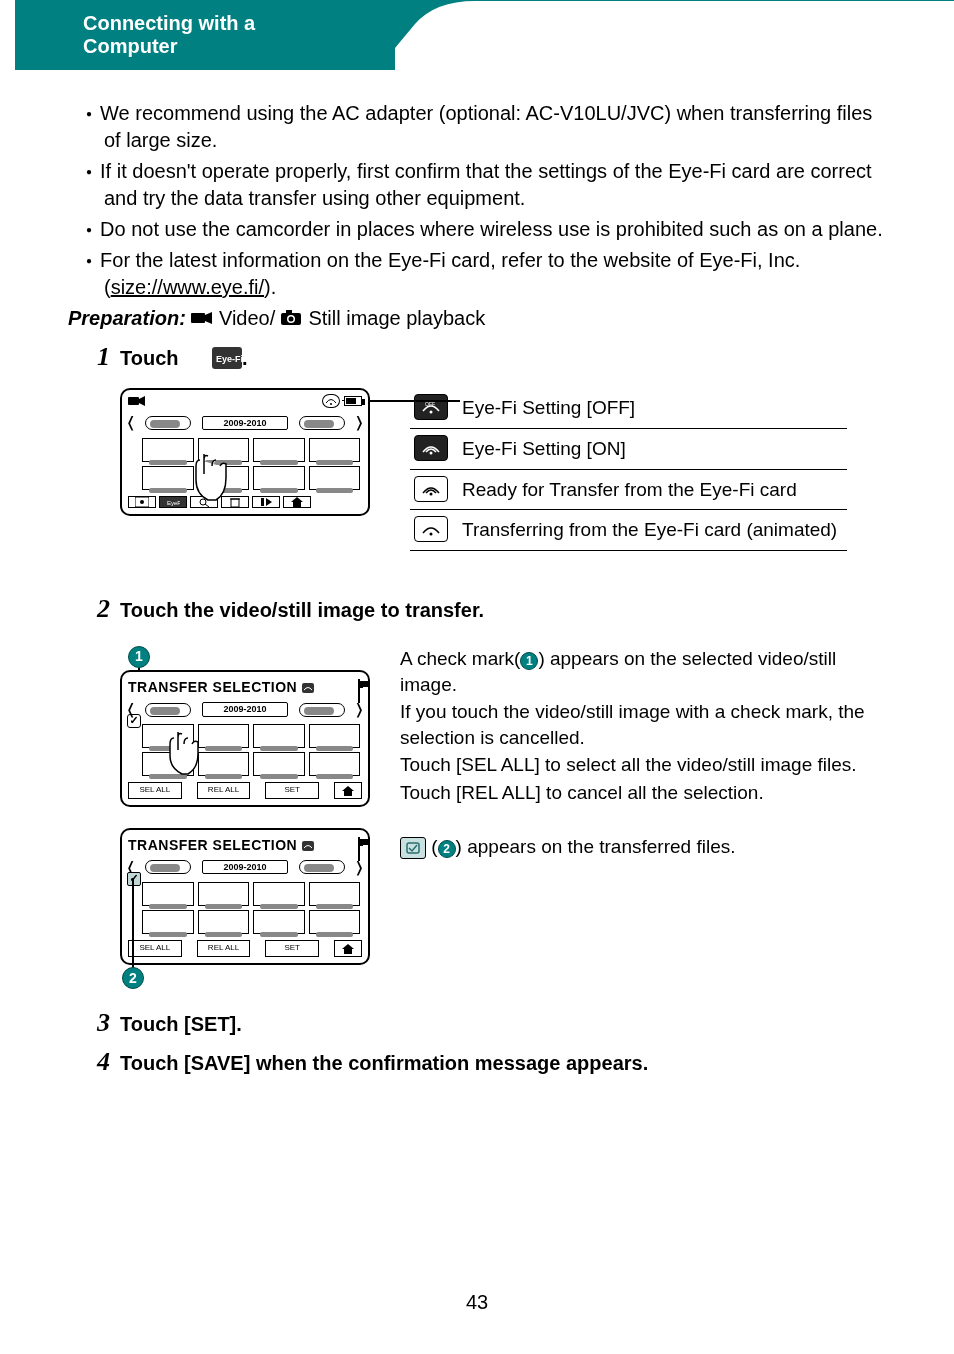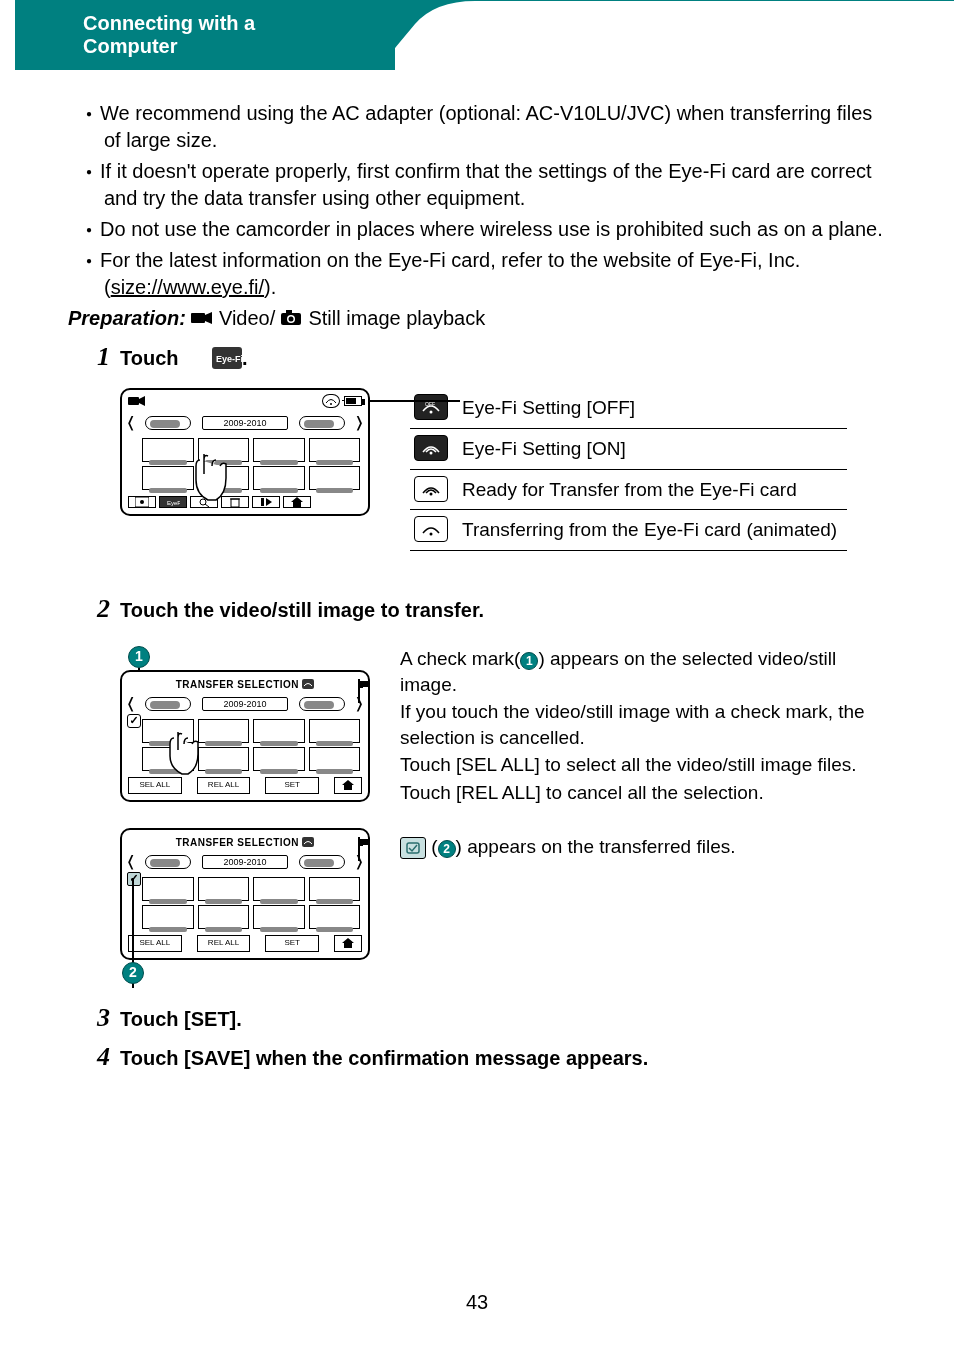--- a/index.html
+++ b/index.html
@@ -40,25 +40,25 @@
   .figure-block { display:flex; margin-left: 52px; margin-top: 12px; gap: 40px; }
   .figure-block2 { display:flex; margin-left: 52px; margin-top: 12px; gap: 30px; align-items: flex-start; }
   .cam-screen {
     width: 250px;
     border: 2px solid #000;
     border-radius: 10px;
     padding: 6px 6px;
     background: #fff;
     position: relative;
   }
-  .cam-title { text-align:center; font-size:10px; font-weight:bold; letter-spacing:0.5px; }
+  .cam-title { font-size:14px; font-weight:bold; letter-spacing:0.5px; }
   .cam-nav { display:flex; align-items:center; justify-content:space-between; margin-top:2px; }
   .cam-pill { border:1.5px solid #000; border-radius:8px; width:46px; height:14px; position:relative; }
   .cam-pill::after { content:""; position:absolute; left:4px; top:3px; width:30px; height:8px; border-radius:4px; background:#888; }
-  .cam-year { font-size:9px; font-weight:normal; border:1.5px solid #000; padding:0 20px; border-radius:2px; }
+  .cam-year { font-size:9px; font-weight:bold; border:1.5px solid #000; padding:0 20px; border-radius:2px; }
   .cam-arrow { font-weight:bold; font-size:16px; }
   .cam-grid { display:grid; grid-template-columns: repeat(4, 1fr); gap:4px; margin:4px 2px 4px 14px; }
   .cam-grid2 { display:grid; grid-template-columns: repeat(4, 1fr); gap:4px; margin:4px 2px 4px 14px; }
   .cam-thumb { border:1.5px solid #000; height:24px; position:relative; background:#fff; }
   .cam-thumb::after { content:""; position:absolute; bottom:-4px; left:6px; right:6px; height:5px; background:#888; border-radius:2px; }
   .cam-check { width:14px; height:14px; border:1.5px solid #000; border-radius:3px; display:flex; align-items:center; justify-content:center; font-size:11px; font-weight:bold; }
   .cam-bottom { display:flex; gap:15px; margin-top:6px; }
   .cam-btn { border:1.5px solid #000; flex:1; text-align:center; font-size:8px; padding:2px 0; background:#fff; }
   .cam-btn-icon { border:1.5px solid #000; width:28px; display:flex; align-items:center; justify-content:center; background:#fff; }
   .cam-bottom-icons { display:flex; gap:3px; margin-top:6px; }

